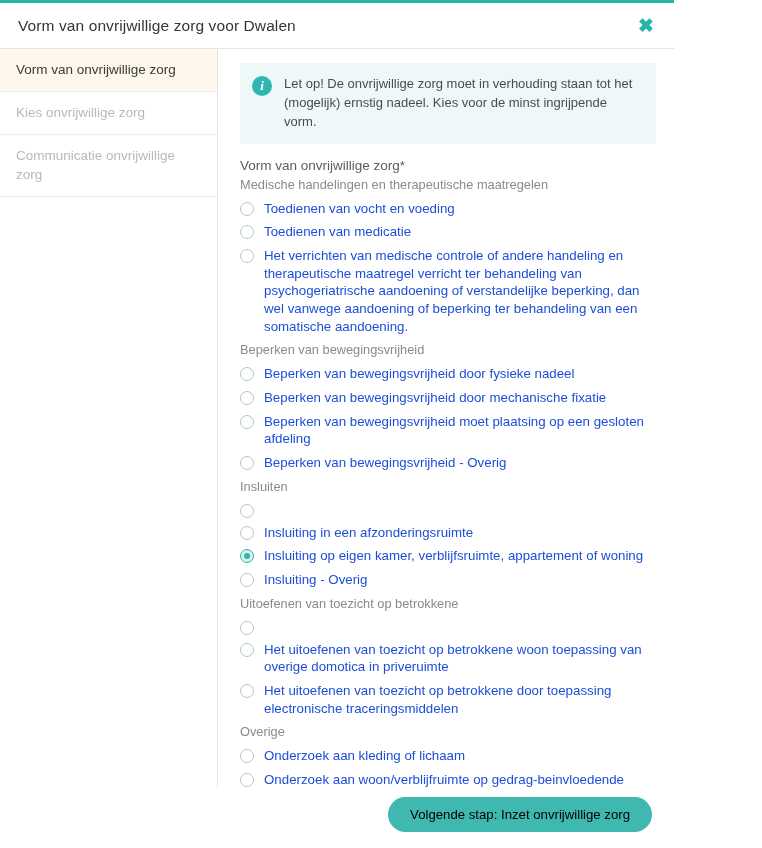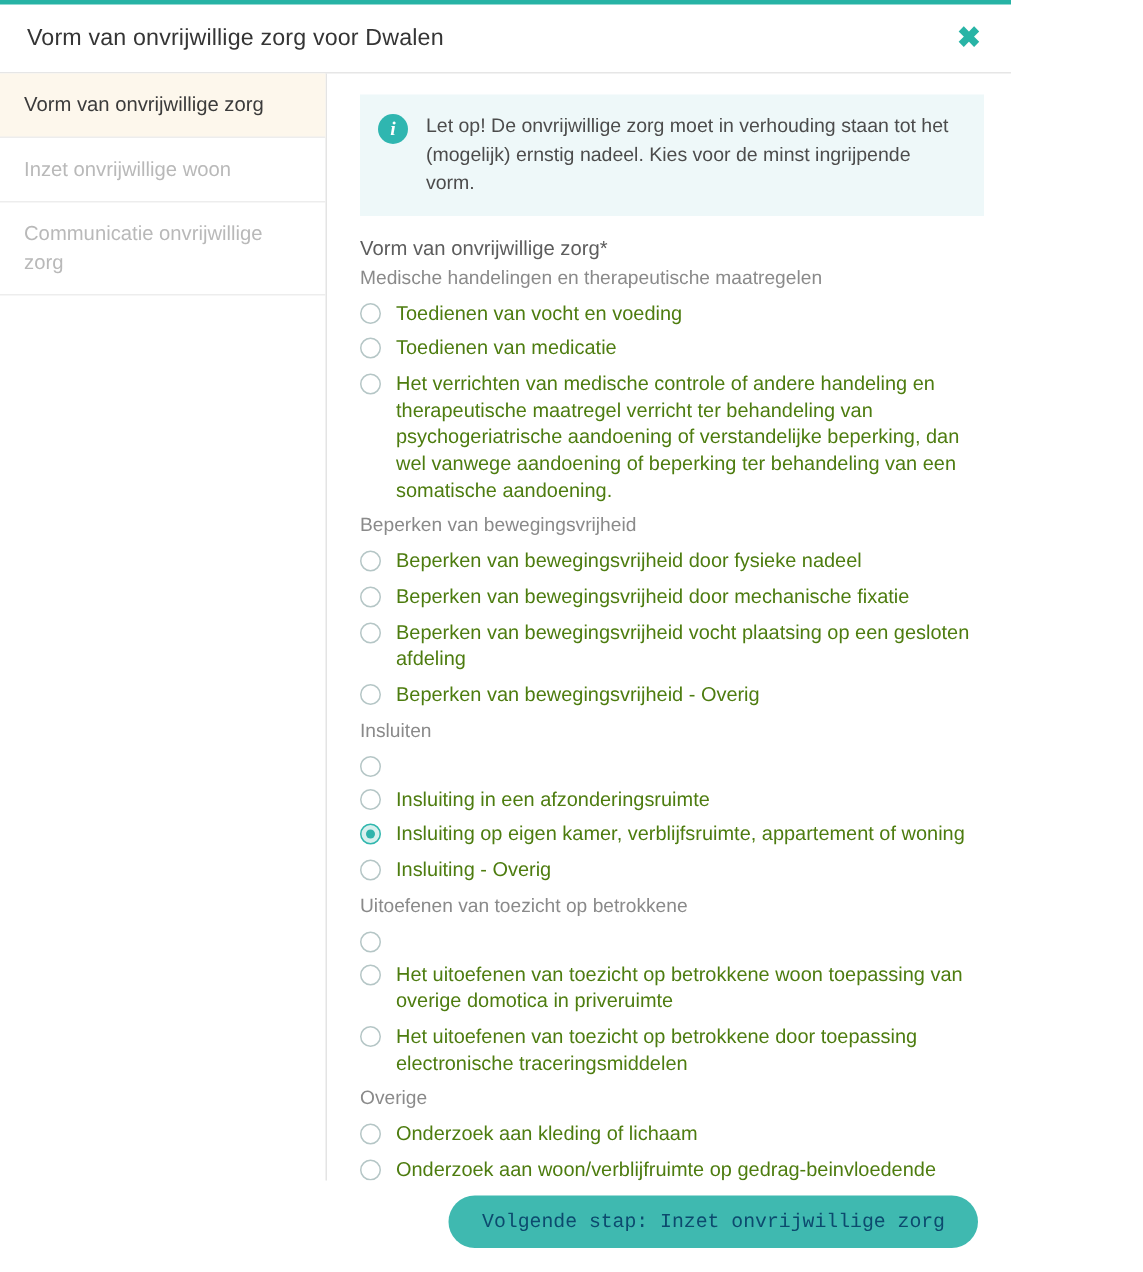--- a/index.html
+++ b/index.html
@@ -158,60 +158,60 @@
     left: 3px;
     top: 3px;
     width: 6px;
     height: 6px;
     border-radius: 50%;
     background: #2fb3ab;
   }
   .option-label {
     font-size: 13.3px;
     line-height: 1.33;
-    color: #4d7c0f;
+    color: #1d4ed8;
     max-width: 480px;
   }
   
   .dialog-footer {
     flex: 0 0 auto;
     padding: 10px 22px 16px 22px;
     display: flex;
     justify-content: flex-end;
     box-sizing: border-box;
   }
   .next-btn {
     background: #3fb9b0;
-    color: #0c4a6e;
+    color: #000000;
     border: none;
     border-radius: 18px;
     padding: 10px 22px;
     font-size: 13.2px;
     cursor: pointer;
-    font-family: Liberation Mono, monospace;
+    font-family: Liberation Sans, sans-serif;
   }
 </style>
 </head>
 <body>
 
 <div class="dialog">
 
   <div class="dialog-header">
     <div class="dialog-title">Vorm van onvrijwillige zorg voor Dwalen</div>
     <div class="close-btn">✖</div>
   </div>
 
   <div class="dialog-body">
 
     <div class="sidebar">
       <div class="step active">
         <span>Vorm van onvrijwillige zorg</span>
       </div>
       <div class="step inactive">
-        <span>Inzet onvrijwillige woon</span>
+        <span>Kies onvrijwillige zorg</span>
       </div>
       <div class="step inactive">
         <span>Communicatie onvrijwillige zorg</span>
       </div>
     </div>
 
     <div class="content">
 
       <div class="info-box">
         <div class="info-icon">i</div>
@@ -243,21 +243,21 @@
         <div class="option">
           <span class="radio"></span>
           <span class="option-label">Beperken van bewegingsvrijheid door fysieke nadeel</span>
         </div>
         <div class="option">
           <span class="radio"></span>
           <span class="option-label">Beperken van bewegingsvrijheid door mechanische fixatie</span>
         </div>
         <div class="option">
           <span class="radio"></span>
-          <span class="option-label">Beperken van bewegingsvrijheid vocht plaatsing op een gesloten afdeling</span>
+          <span class="option-label">Beperken van bewegingsvrijheid moet plaatsing op een gesloten afdeling</span>
         </div>
         <div class="option">
           <span class="radio"></span>
           <span class="option-label">Beperken van bewegingsvrijheid - Overig</span>
         </div>
       </div>
 
       <div class="group">
         <div class="group-title">Insluiten</div>
         <div class="option">

